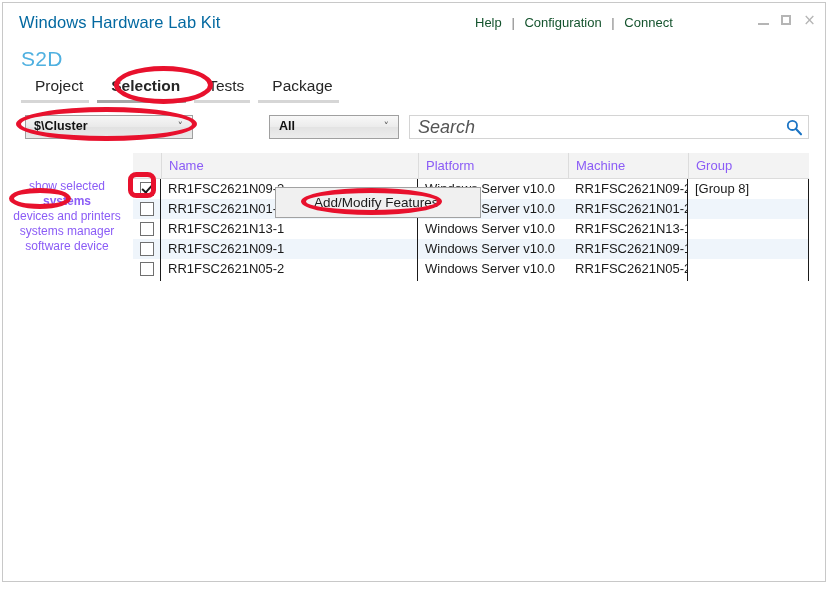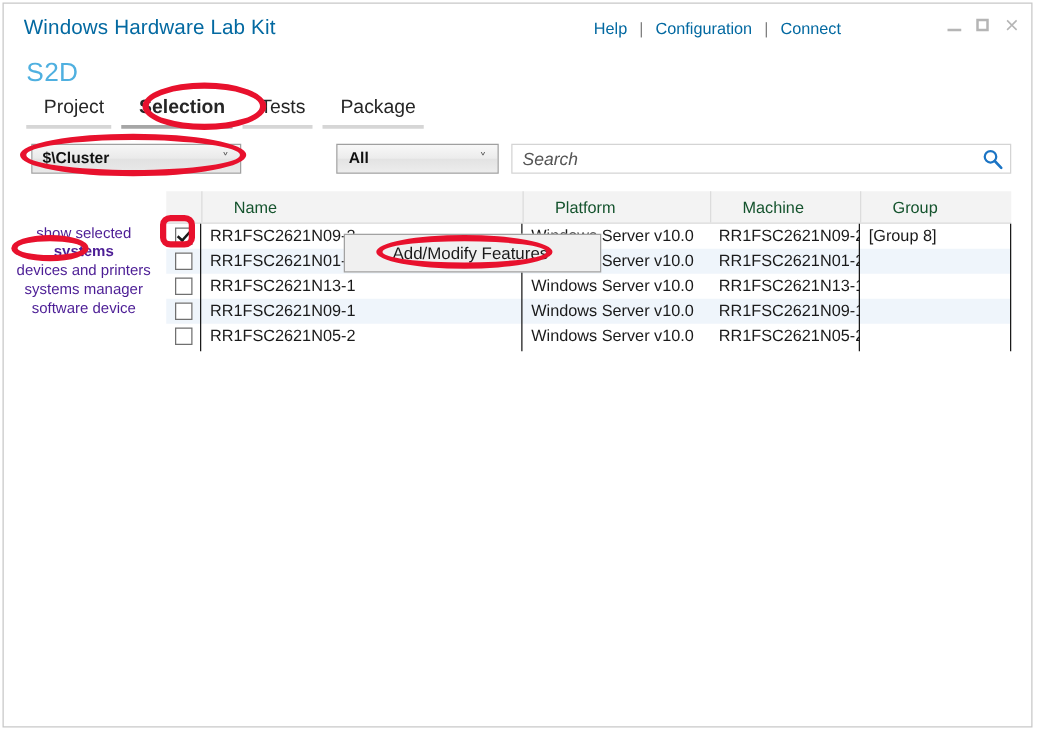--- a/index.html
+++ b/index.html
@@ -45,21 +45,21 @@
   }
   #titlebar-menu {
     position: absolute;
     left: 472px;
     top: 12px;
     font-size: 13px;
     color: #333333;
     white-space: nowrap;
   }
   #titlebar-menu .menu-link {
-    color: #0369a1;
+    color: #14532d;
     text-decoration: none;
     cursor: pointer;
   }
   #titlebar-menu .menu-sep {
     color: #808080;
     margin: 0 6px;
   }
   #window-controls {
     position: absolute;
     right: 8px;
@@ -207,21 +207,21 @@
     position: absolute;
     left: 0; top: 0;
     width: 368px;
     height: 22px;
     border: 0;
     outline: none;
     background: transparent;
     padding: 0 8px;
     box-sizing: border-box;
     font-family: "Liberation Sans", sans-serif;
-    font-size: 14px;
+    font-size: 18px;
     font-style: italic;
     color: #444444;
   }
   #search-input::placeholder {
     color: #555555;
     font-style: italic;
     opacity: 1;
   }
   #search-icon {
     position: absolute;
@@ -235,21 +235,21 @@
   
   #sidebar {
     position: absolute;
     left: 0px;
     top: 176px;
     width: 128px;
     text-align: center;
   }
   .side-item {
     font-size: 12px;
-    color: #4c1d95;
+    color: #8b5cf6;
     line-height: 15px;
     cursor: pointer;
     white-space: nowrap;
   }
   .side-item.bold {
     font-weight: bold;
   }
 
   
   #grid {
@@ -264,23 +264,23 @@
     position: relative;
     height: 25px;
     background: #f3f3f3;
     border-bottom: 1px solid #dcdcdc;
   }
   .hdr {
     position: absolute;
     top: 0;
     height: 25px;
     font-size: 13px;
-    color: #14532d;
+    color: #8b5cf6;
     line-height: 25px;
-    padding-left: 25px;
+    padding-left: 7px;
     box-sizing: border-box;
     white-space: nowrap;
     cursor: pointer;
   }
   .hdr.divider-left { border-left: 1px solid #dcdcdc; }
 
   #grid-body {
     position: relative;
     height: 102px;
   }

